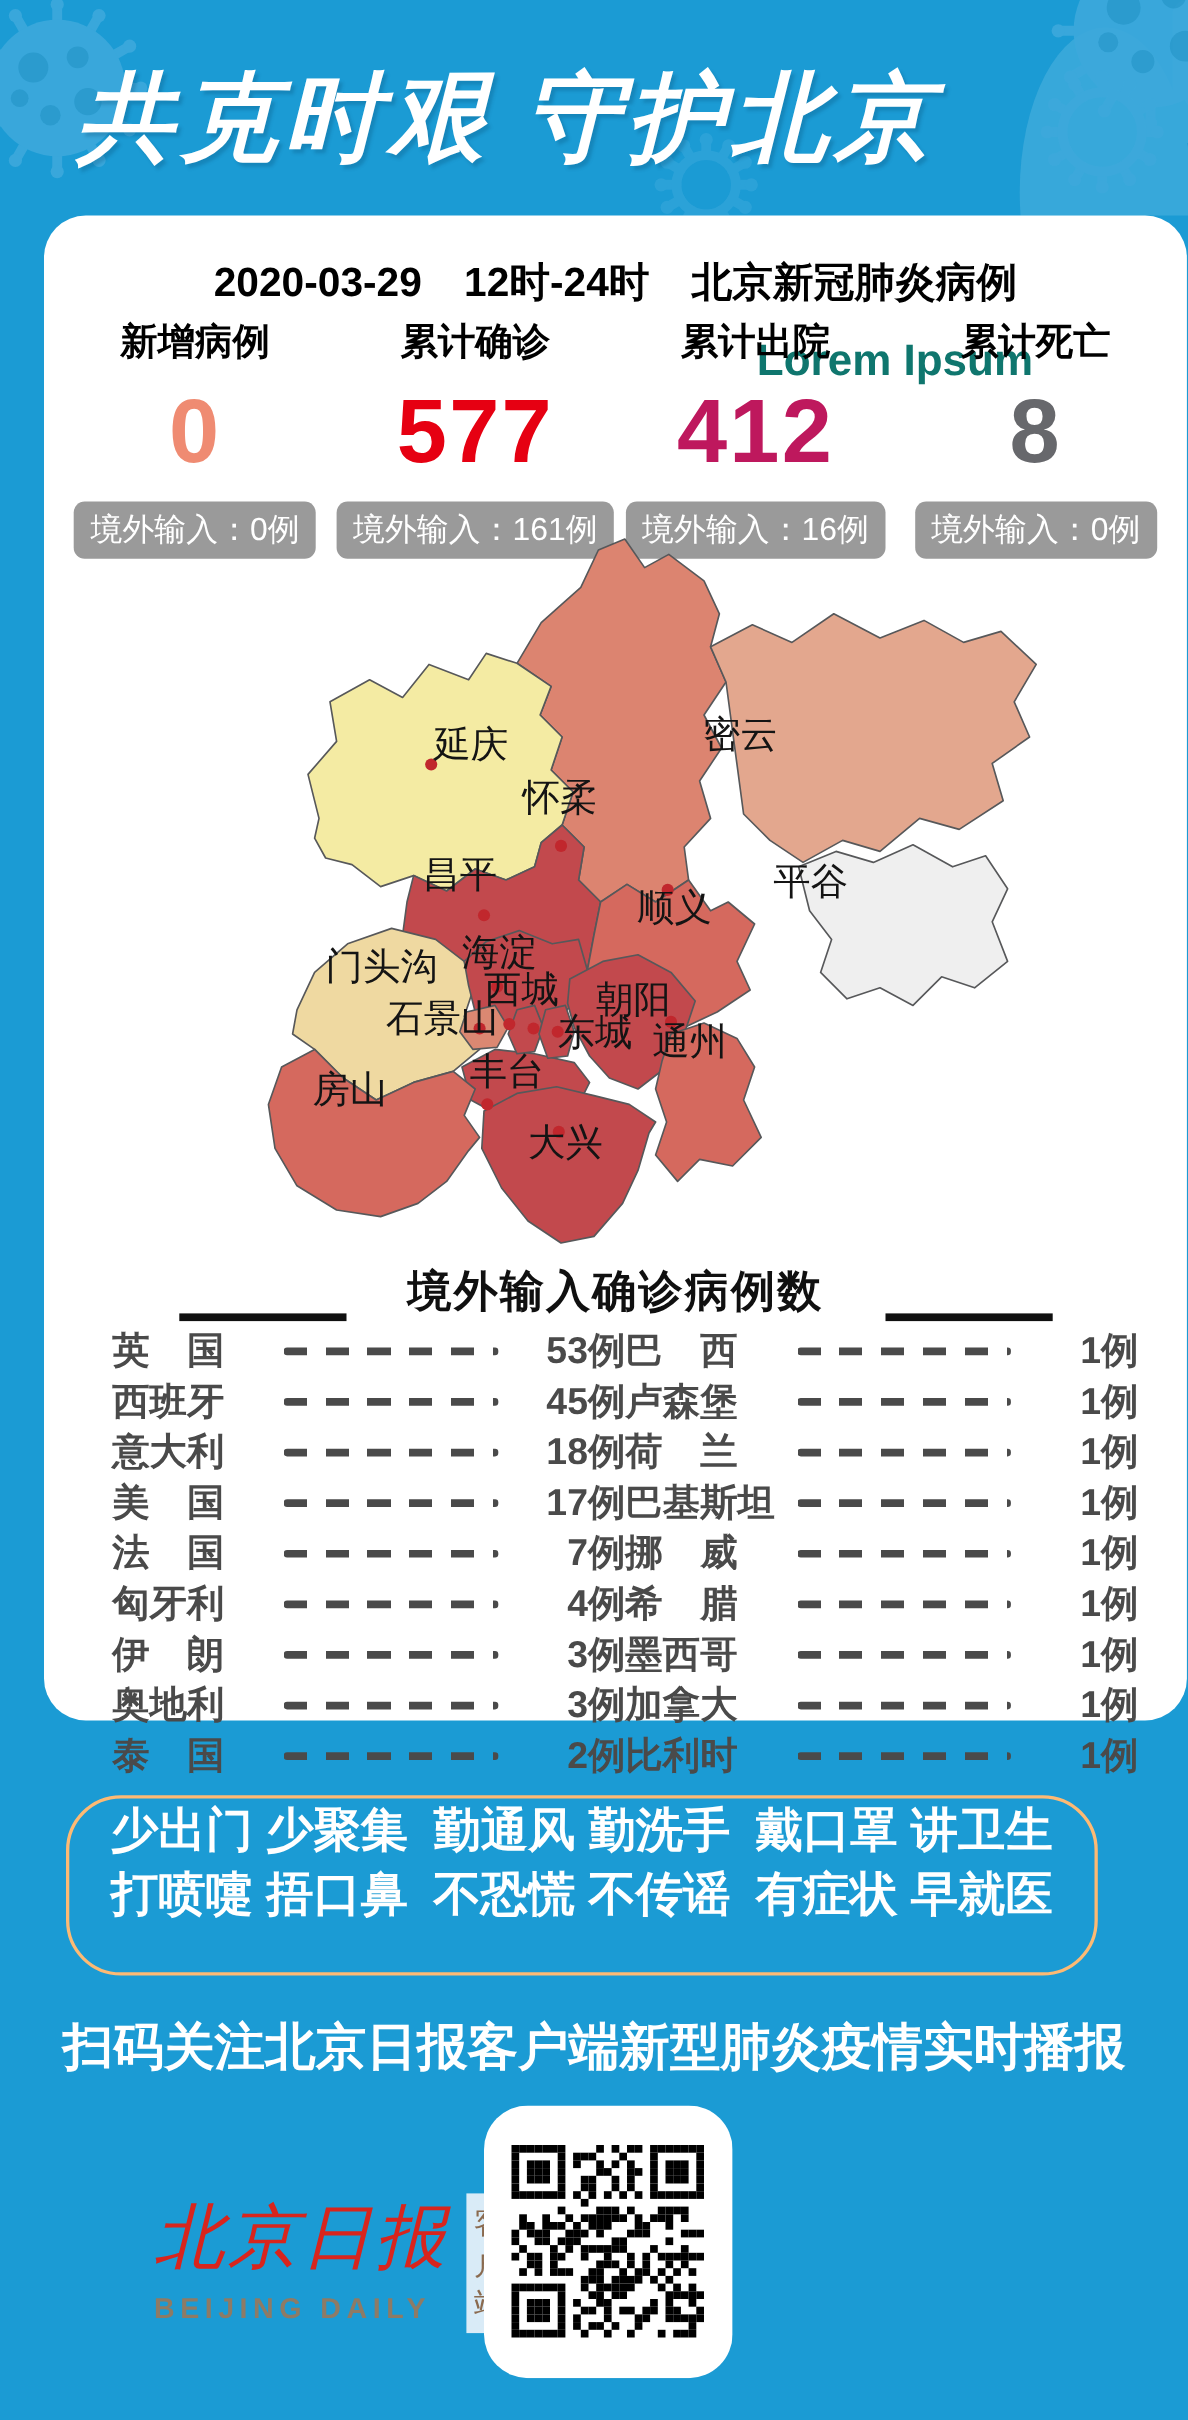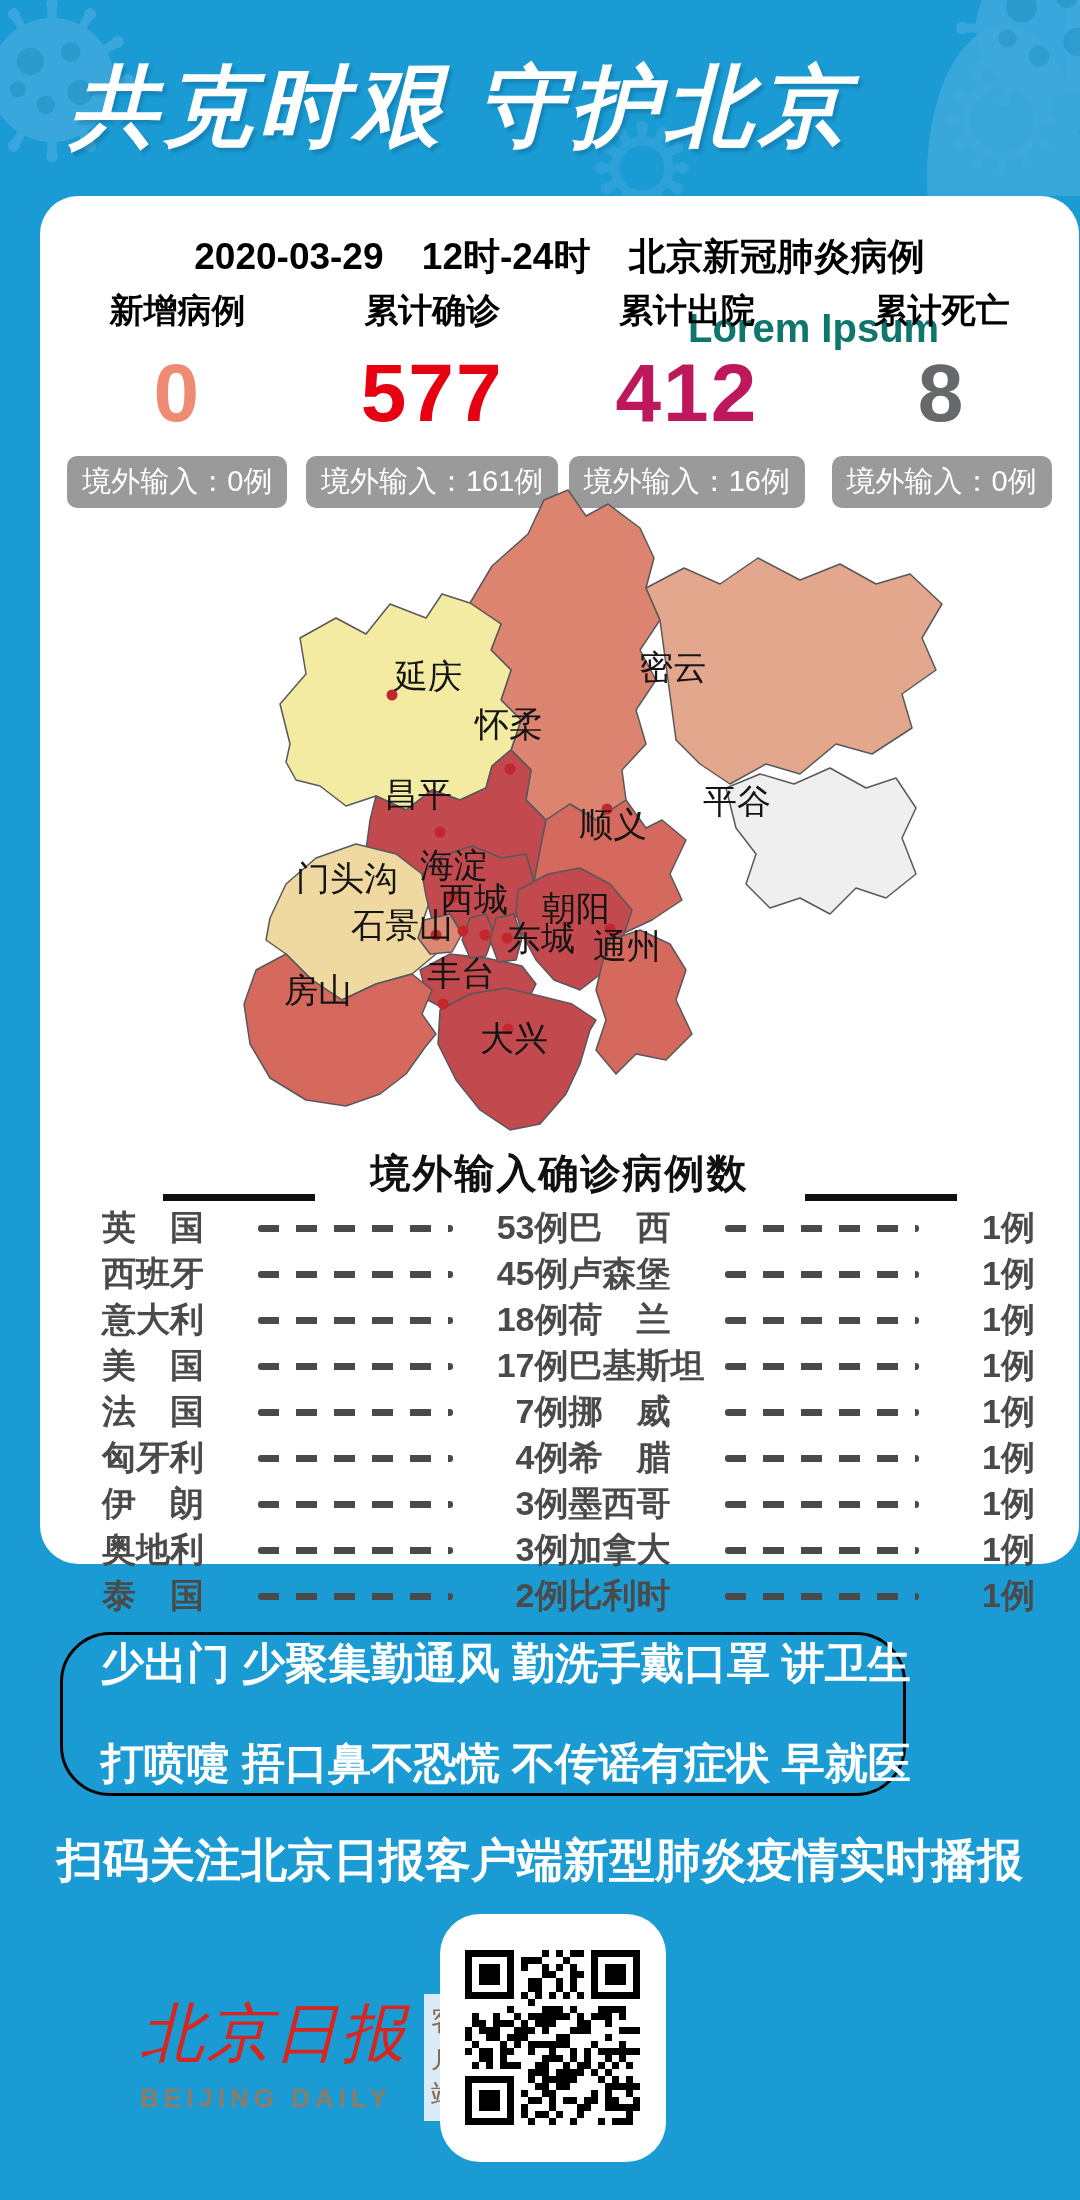--- a/index.html
+++ b/index.html
@@ -25,22 +25,22 @@
   .sec-title{position:absolute;top:950px;left:0;width:100%;display:flex;align-items:flex-end;justify-content:center;}
   .sec-line{width:152px;height:7px;background:#101010;margin:0 56px;}
   .sec-text{font-size:40px;font-weight:bold;color:#101010;letter-spacing:2px;}
   .list{position:absolute;top:1012px;left:62px;right:44px;display:flex;}
   .lcol{flex:1;}
   .lrow{display:flex;align-items:center;font-size:34px;font-weight:bold;color:#4A4A4A;margin-bottom:6px;height:40px;}
   .country{width:140px;white-space:nowrap;}
   .dash{flex:1;height:7px;margin:0 16px;border-radius:3px;
         background:repeating-linear-gradient(90deg,#4A4A4A 0 21px,transparent 21px 38px);}
   .lval{width:100px;text-align:right;white-space:nowrap;}
-  .prot-box{position:absolute;left:60px;top:1632px;width:846px;height:164px;border:3px solid #000000;
-            border-radius:50px;display:flex;flex-direction:column;justify-content:space-between;padding:0 38px;box-sizing:border-box;}
+  .prot-box{position:absolute;left:60px;top:1632px;width:938px;height:164px;border:3px solid #fdba74;
+            border-radius:50px;display:flex;flex-direction:column;justify-content:flex-start;padding:0 38px;box-sizing:border-box;}
   .prot-row{display:flex;justify-content:space-between;font-size:43px;font-weight:bold;color:#fff;white-space:nowrap;}
   .prot-title{position:absolute;top:1606px;left:0;width:100%;text-align:center;z-index:2;}
   .prot-title span{background:#1B9BD4;padding:2px 30px 10px;font-size:36px;font-weight:bold;font-style:italic;color:#fff;letter-spacing:3px;}
   .tagline{position:absolute;top:1830px;left:0;width:1080px;text-align:center;font-size:46px;font-weight:bold;color:#fff;white-space:nowrap;}
   .logo{position:absolute;left:140px;top:1990px;display:flex;align-items:flex-start;}
   .logo-cn{font-size:64px;font-weight:400;color:#D8251D;letter-spacing:3px;font-style:italic;white-space:nowrap;}
   .logo-en{font-size:26px;font-weight:bold;color:#8D7B66;letter-spacing:5px;margin-top:6px;}
   .client{margin-left:16px;margin-top:4px;background:#D9EBF7;color:#8A6A4F;font-size:28px;line-height:37px;
           width:34px;padding:8px 4px;text-align:center;word-break:break-all;}
   .qr{position:absolute;left:440px;top:1914px;}

